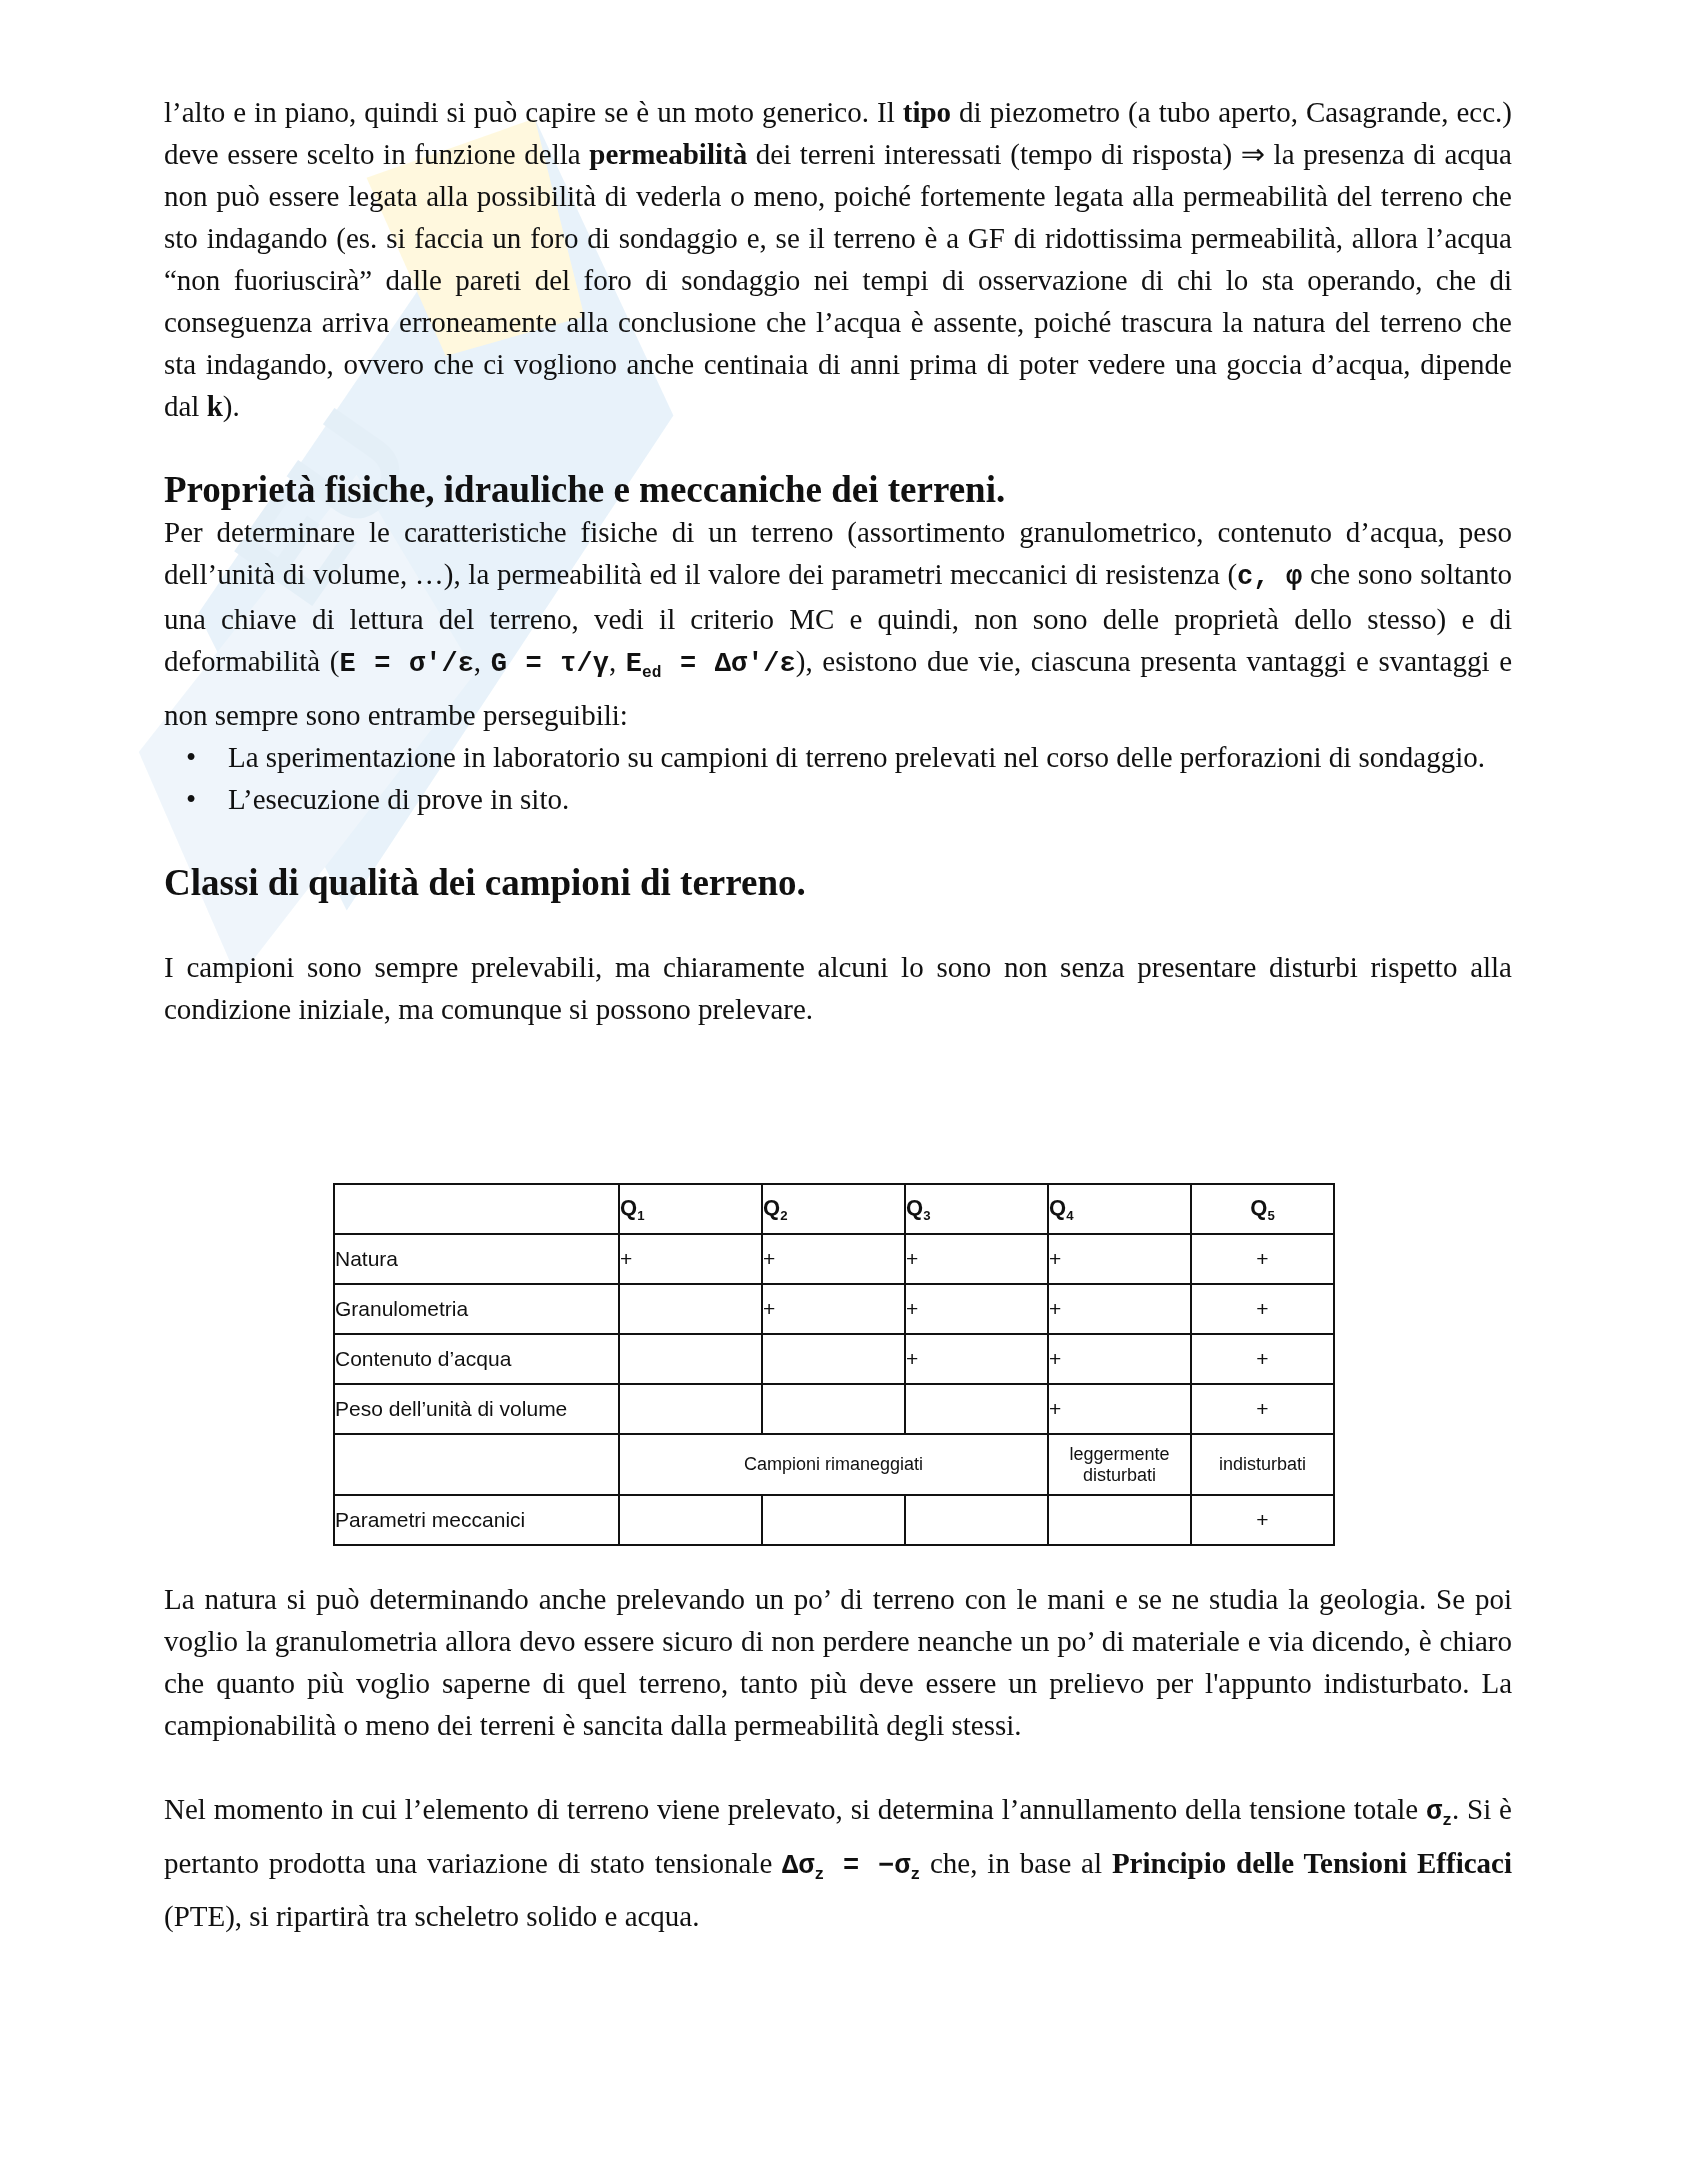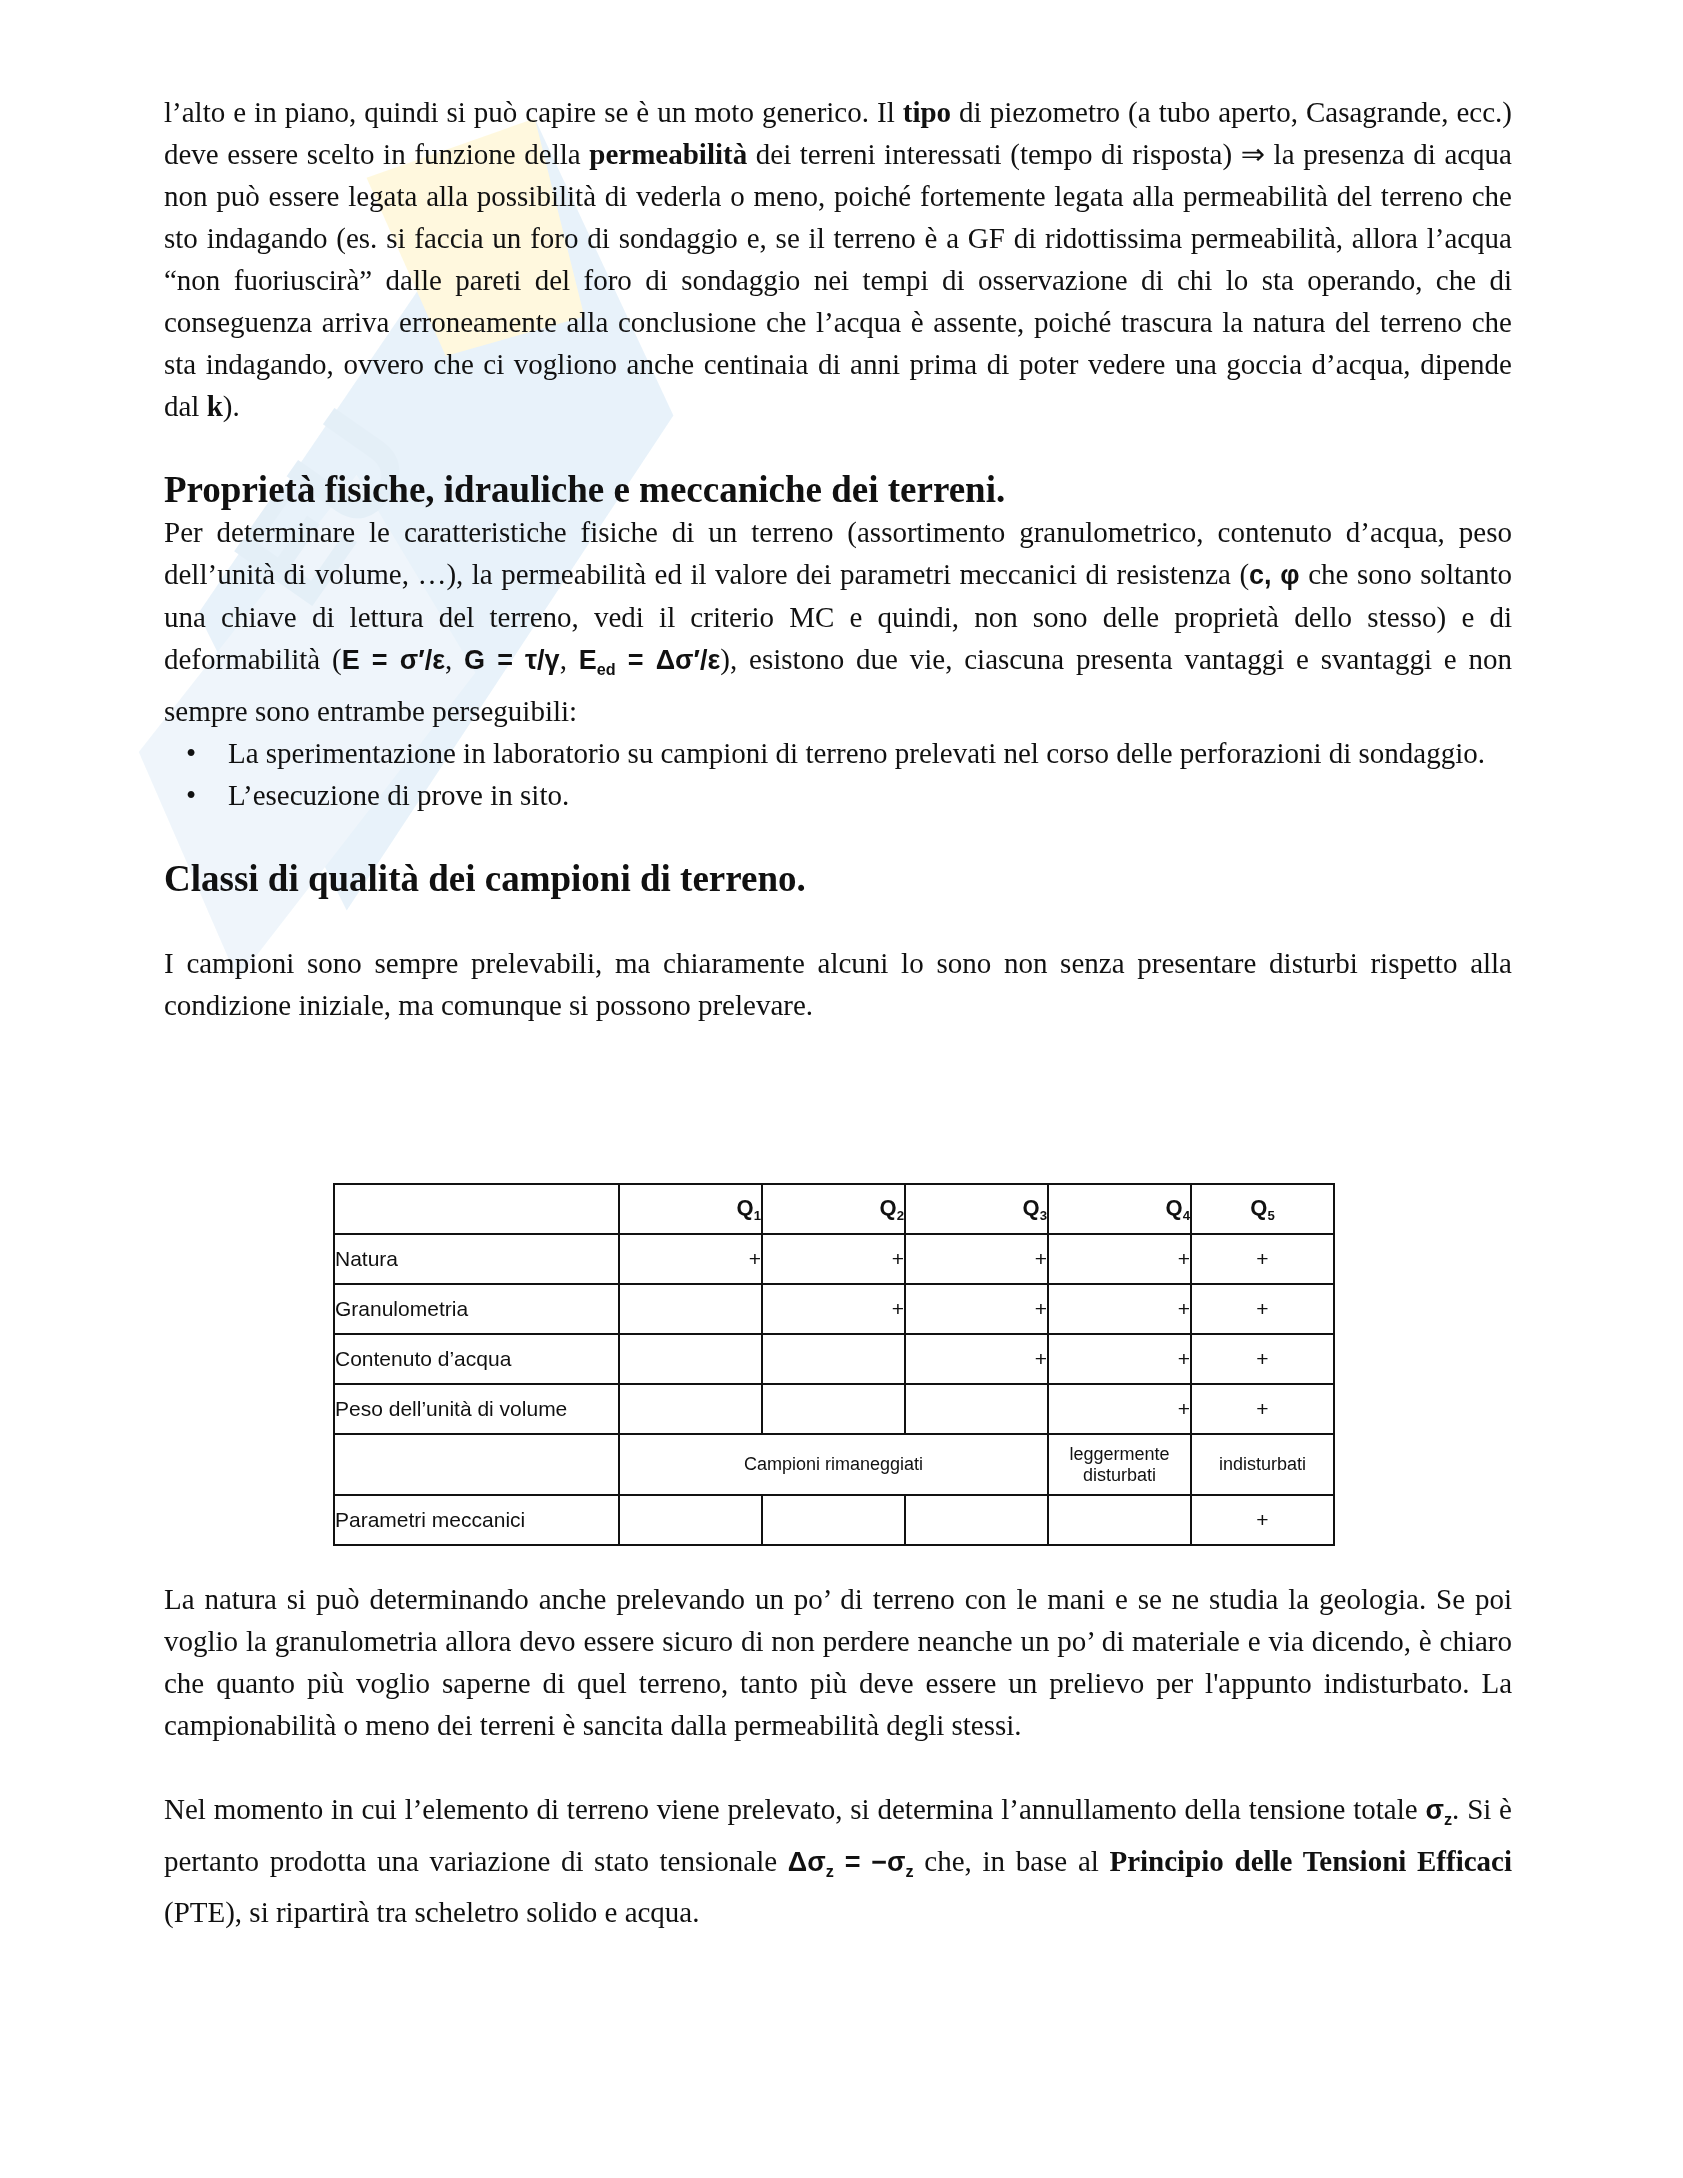--- a/index.html
+++ b/index.html
@@ -12,26 +12,26 @@
   .heading { font-size:37px; line-height:42px; font-weight:bold; }
   .gap { height:42px; }
   b { font-weight:bold; }
   ul.bullets { list-style:none; margin:0; padding:0; }
   ul.bullets li { position:relative; padding-left:64px; font-size:29px; line-height:42px; text-align:justify; }
   ul.bullets li .dot { position:absolute; left:22px; top:0; }
   .tbl-wrap { position:absolute; left:333px; top:1183px; z-index:1; }
   table.q { border-collapse:collapse; font-family:"Liberation Sans", sans-serif; font-size:21px; color:#111; }
   table.q td { border:2.5px solid #111; height:48px; padding:0; }
   table.q td.label { width:283px; padding-left:0; text-align:left; }
-  table.q td.c { width:141px; text-align:right; }
+  table.q td.c { width:141px; text-align:left; }
   table.q td.c5 { width:141px; text-align:center; }
   table.q td.hdr { font-weight:bold; font-size:22px; }
   table.q td.foot { font-size:18px; line-height:21px; text-align:center; height:59px; }
   sub { font-size:60%; vertical-align:-0.35em; }
-  .math { font-family:Liberation Sans, sans-serif; font-weight:bold; font-size:27px; }
+  .math { font-family:Liberation Mono, monospace; font-weight:bold; font-size:27px; }
 </style>
 </head>
 <body>
 
 <svg class="watermark" viewBox="0 0 700 1000">
   <polygon points="80,560 420,60 560,360 230,860" fill="#d6e8f6"></polygon>
   <polygon points="250,120 420,60 470,260 330,300" fill="#fff4c4"></polygon>
   <polygon points="20,700 240,420 360,620 120,930" fill="#e2eef8"></polygon>
   <text x="190" y="560" font-family="Liberation Sans, sans-serif" font-size="140" font-weight="bold" fill="#cfe2f2" transform="rotate(-55 190 560)">EU</text>
 </svg>

